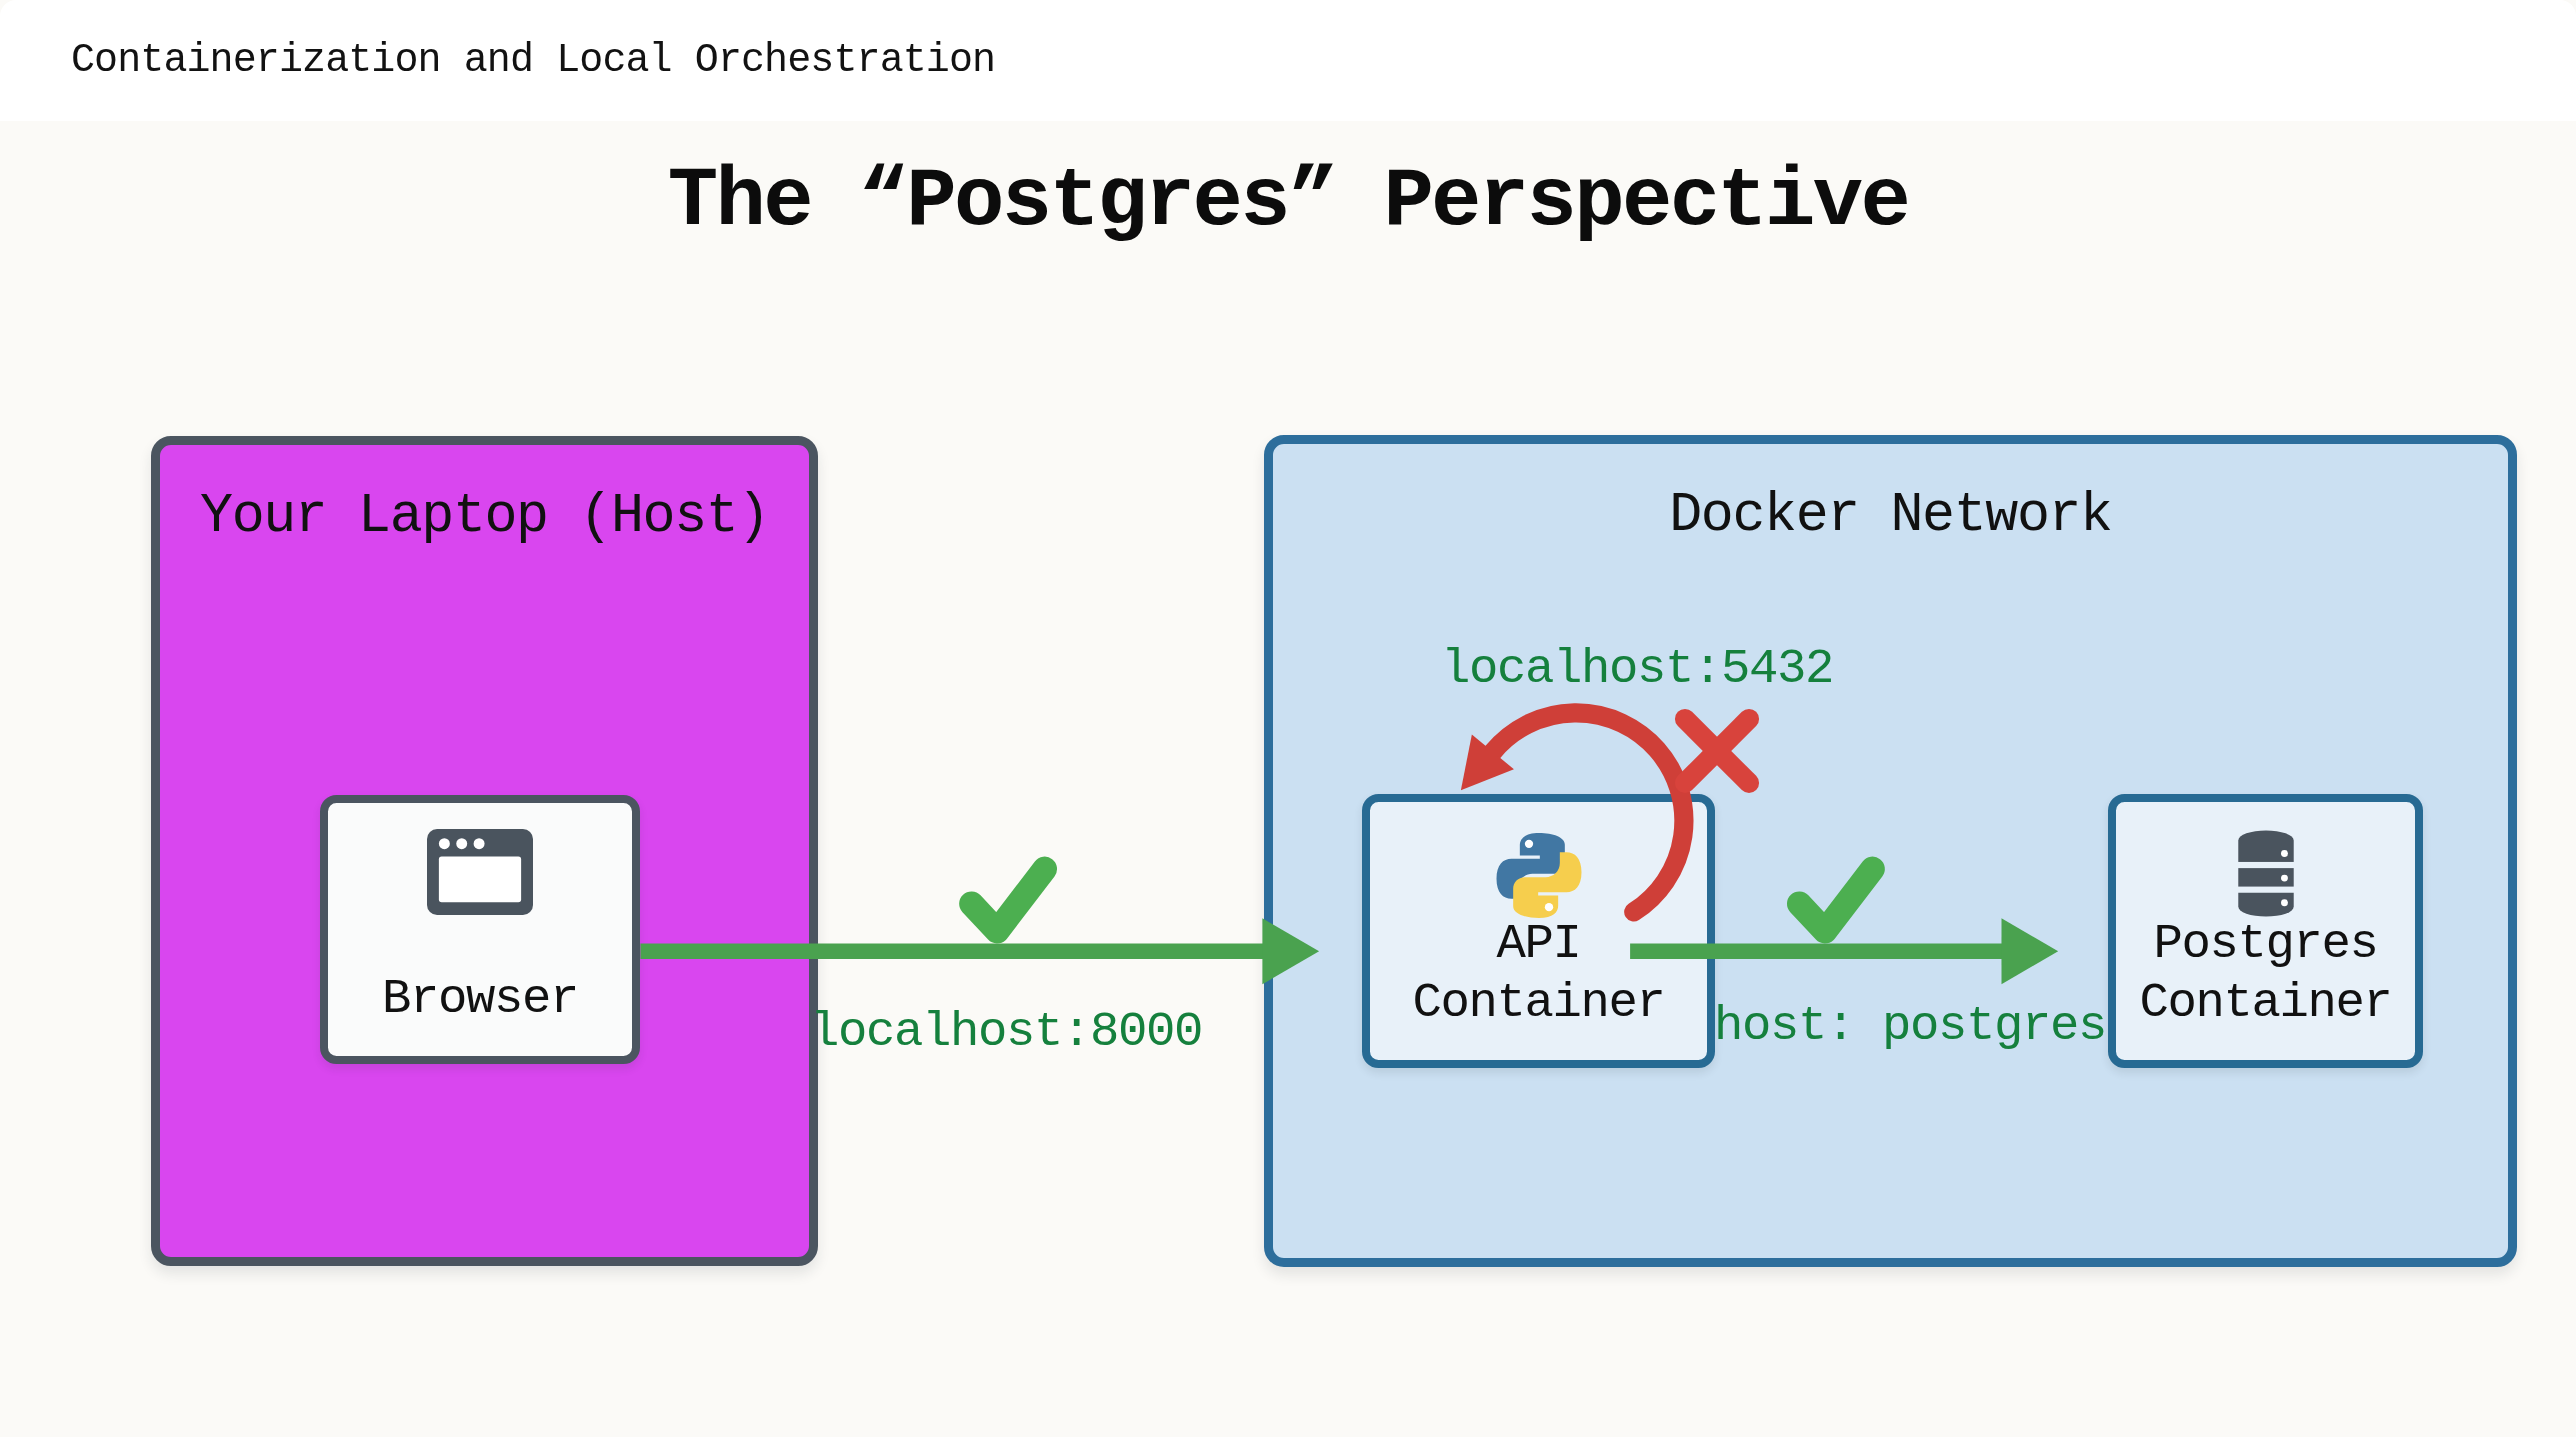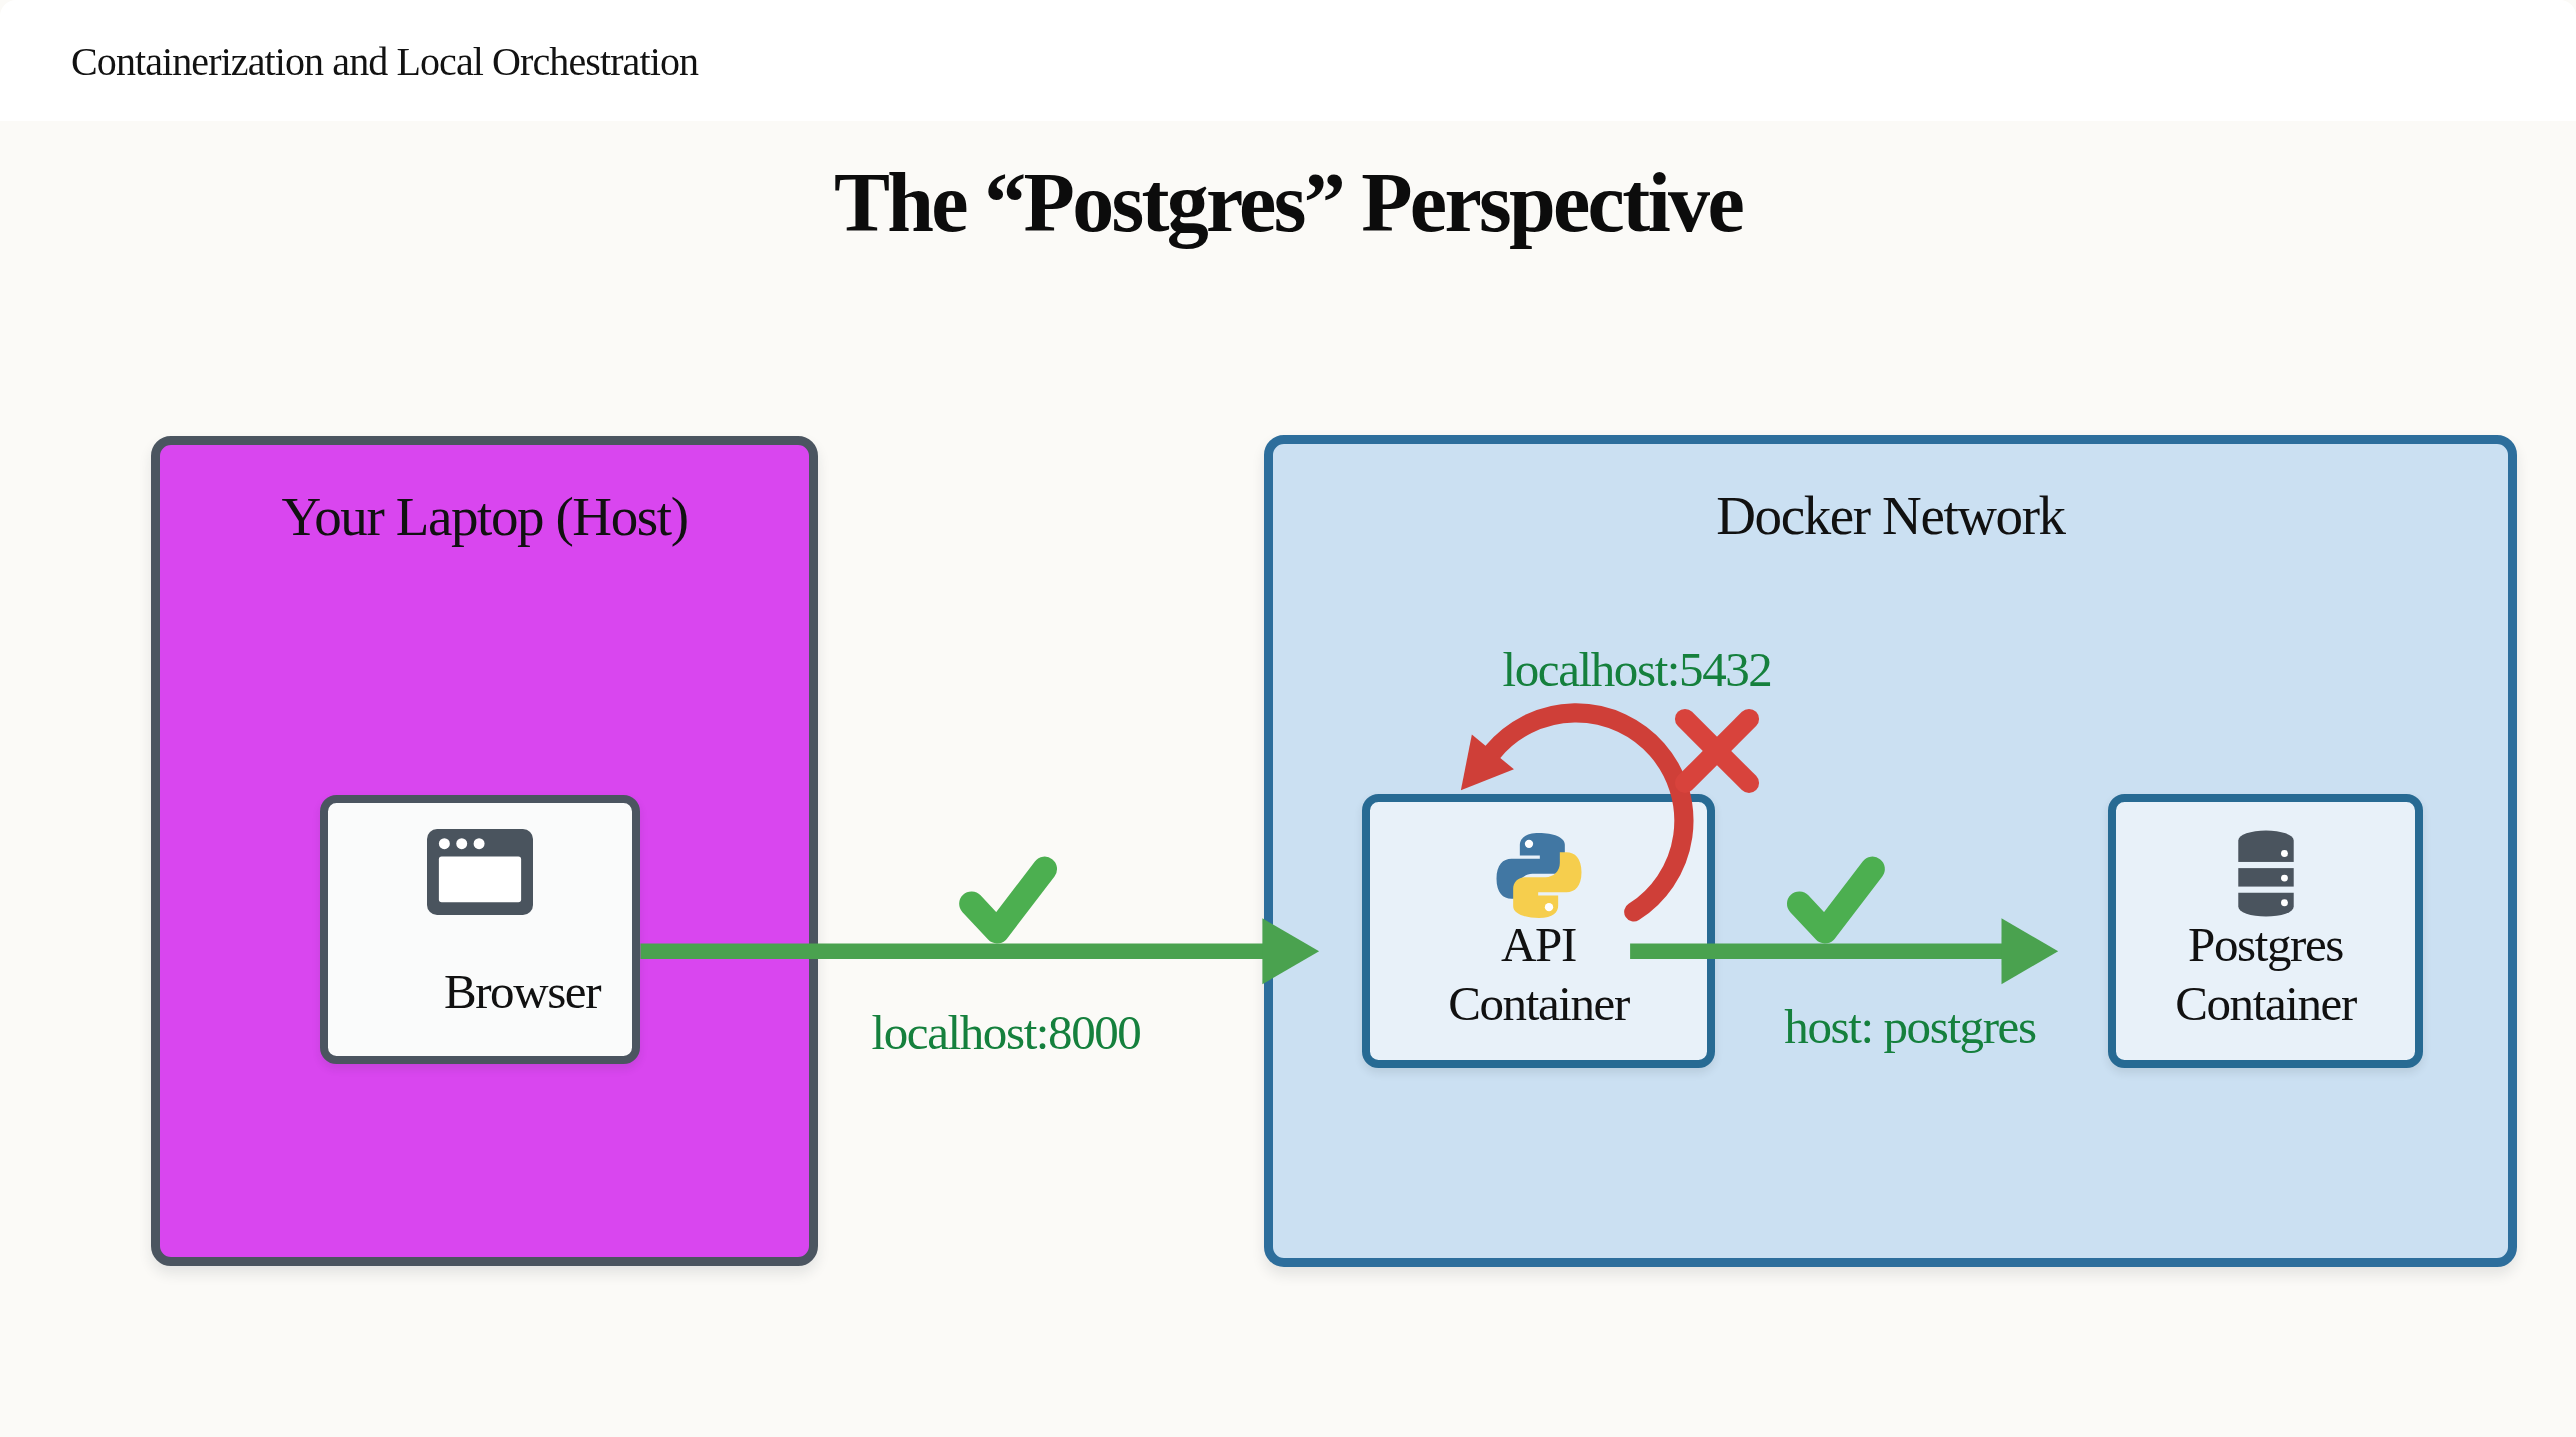--- a/index.html
+++ b/index.html
@@ -1,19 +1,19 @@
 <!DOCTYPE html>
 <html style="font-size:14.6px"><head>
 <meta charset="utf-8">
 <style>
   html,body{margin:0;padding:0;background:#fbfaf7;}
   .canvas{
     position:relative;width:2576px;height:1437px;overflow:hidden;
     background:#fbfaf7;
-    font-family:Liberation Serif, serif;color:#141414;border-radius:16px;
+    font-family:Liberation Mono, monospace;color:#141414;border-radius:16px;
   }
   .top-strip{position:absolute;left:0;top:0;width:100%;height:121px;background:#ffffff;}
   .page-header{
     position:absolute;left:71px;top:38px;font-size:40px;font-weight:500;
     letter-spacing:-0.9px;color:#121212;white-space:nowrap;
   }
   .page-title{
     position:absolute;left:50%;top:154px;transform:translateX(-50%);
     font-size:84px;font-weight:bold;letter-spacing:-2.7px;color:#0c0c0c;white-space:nowrap;
   }
@@ -41,21 +41,21 @@
   }
   .postgres-box{
     left:835px;top:350px;width:299px;height:258px;
     background:#e8f1f9;border:8.2px solid #276a93;
   }
   .inner-icon{position:absolute;top:25.6px;left:50%;transform:translateX(-50%);}
   .inner-label{
     position:absolute;left:0;bottom:27.4px;width:100%;text-align:center;
     font-size:49px;line-height:59px;letter-spacing:-1.4px;color:#111;
   }
-  .browser-box .inner-label{bottom:35px;margin-left:42px;}
+  .browser-box .inner-label{bottom:27px;}
   .arrow-label{
     position:absolute;transform:translate(-50%,-50%);
     font-size:49px;letter-spacing:-1.4px;color:#15803d;white-space:nowrap;
   }
   .overlay{position:absolute;left:0;top:0;width:2576px;height:1437px;pointer-events:none;}
 </style>
 </head>
 <body>
 
 <div class="canvas">

